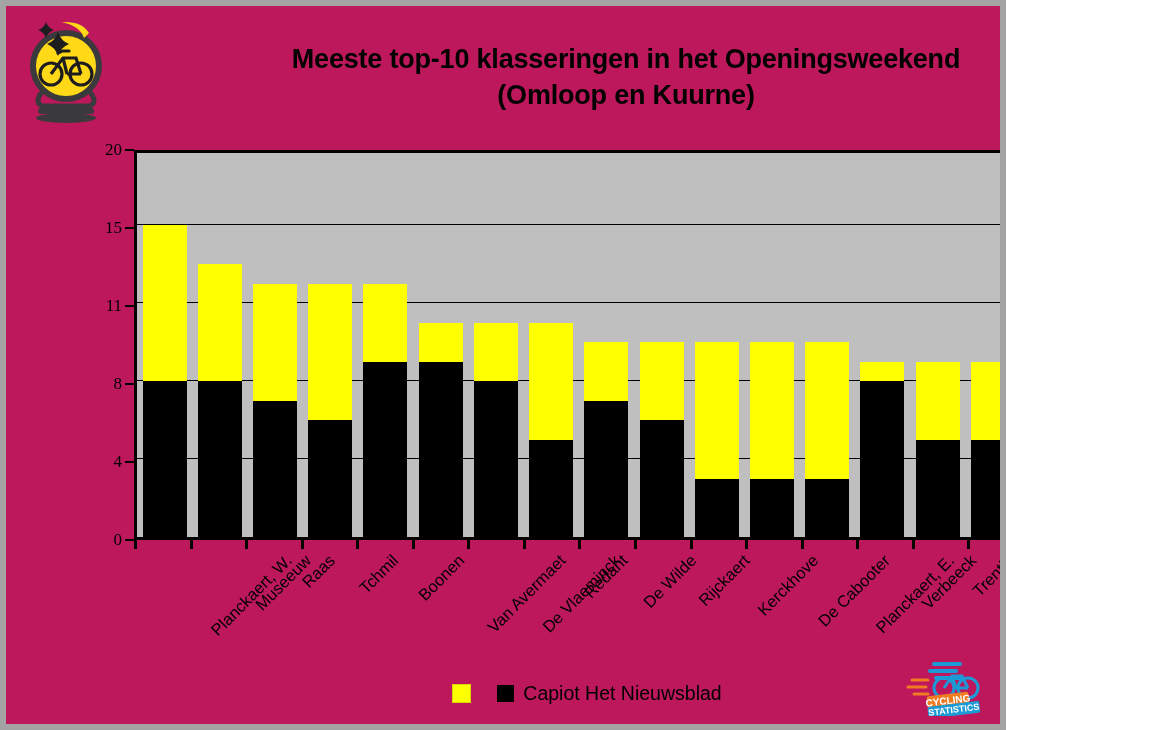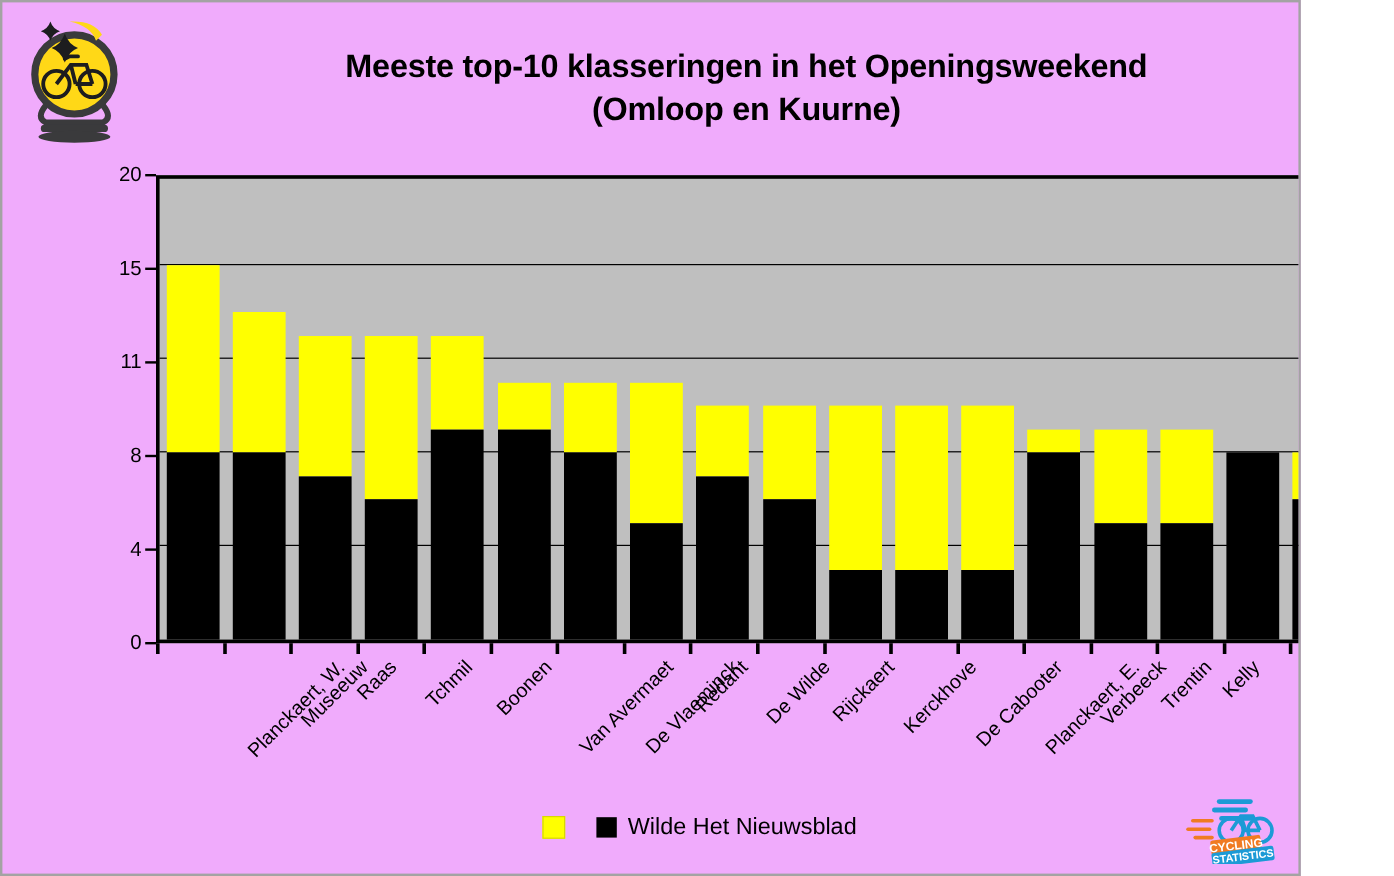--- a/index.html
+++ b/index.html
@@ -8,25 +8,25 @@
   }
   body {
     width: 1162px;
     height: 730px;
     background: #ffffff;
     font-family: "Liberation Sans", sans-serif;
     overflow: hidden;
   }
   #root {
     position: relative;
-    width: 1084px;
+    width: 1006px;
     height: 730px;
     box-sizing: border-box;
-    border: 2px solid #a3a3a3;
-    background: #f0abfc;
+    border: 6px solid #a3a3a3;
+    background: #be185d;
     overflow: hidden;
   }
 
   
   #brand-logo {
     position: absolute;
     left: 12px;
     top: 8px;
     width: 90px;
     height: 112px;
@@ -106,20 +106,21 @@
     height: 390px;
   }
   #y-axis .ytick {
     position: absolute;
     right: 12px;
     transform: translateY(-50%);
     font-size: 17px;
     color: #000000;
     text-align: right;
     white-space: nowrap;
+    font-family: Liberation Serif, serif;
   }
   #y-axis .ytick-mark {
     position: absolute;
     right: 0;
     width: 9px;
     height: 2px;
     background: #000000;
     transform: translateY(-50%);
   }
 
@@ -429,21 +430,21 @@
         <span>Capiot, J.</span>
       </div>
     </div>
 
   <div id="legend">
       <div class="legend-item">
         <span class="legend-swatch" style="background: rgb(255, 255, 0); border: 1px solid rgb(216, 216, 0);"></span>
       </div>
       <div class="legend-item">
         <span class="legend-swatch" style="background: rgb(0, 0, 0);"></span>
-        <span>Wilde Het Nieuwsblad</span>
+        <span>Capiot Het Nieuwsblad</span>
       </div>
     </div>
 
   <div id="watermark">
     <svg viewBox="0 0 86 62" width="86" height="62" aria-hidden="true">
       <g stroke="#1C9AD6" stroke-width="4" stroke-linecap="round">
         <path d="M34 10 h26"></path>
           <path d="M30 17 h26"></path>
           <path d="M36 24 h26"></path>
       </g>

